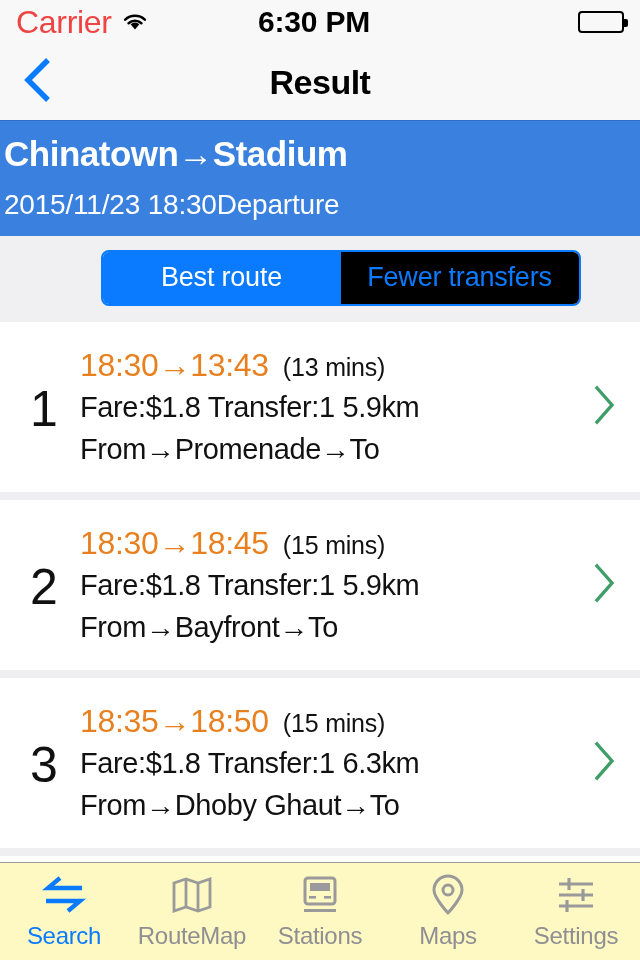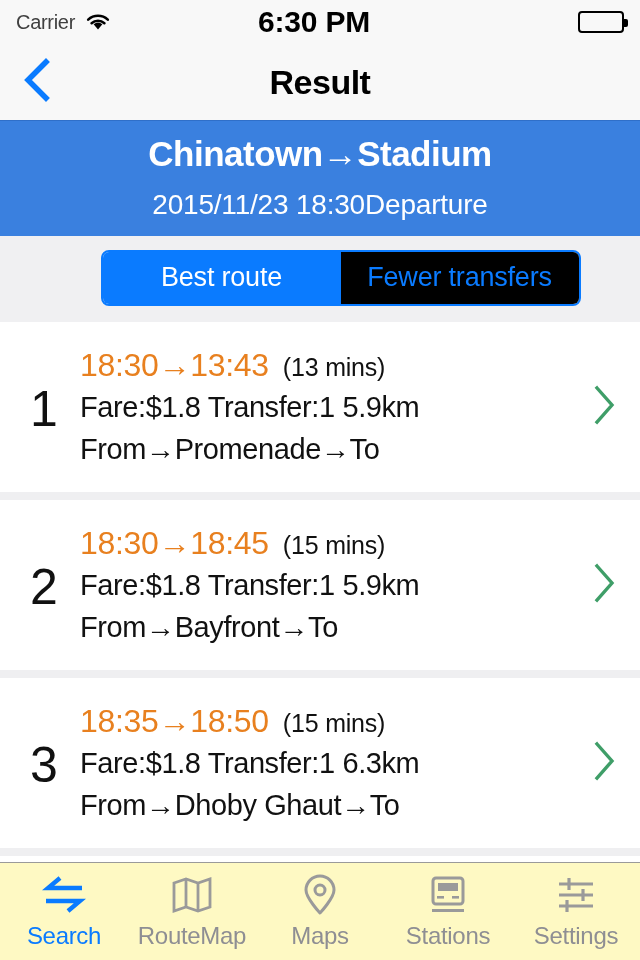--- a/index.html
+++ b/index.html
@@ -22,21 +22,21 @@
   .statusbar {
     height: 44px;
     background: #f8f8f8;
     display: flex;
     align-items: center;
     padding: 0 16px;
     position: relative;
     flex: 0 0 44px;
   }
   .sb-left { display: flex; align-items: center; gap: 10px; }
-  .sb-carrier { font-size: 20px; color: #404040; letter-spacing: -0.3px; }
+  .sb-carrier { font-size: 32px; color: #ef4444; letter-spacing: -0.3px; }
   .wifi { width: 26px; height: 20px; position: relative; display: inline-block; }
   .wifi svg { display: block; }
   .sb-time {
     position: absolute; left: 0; right: 12px; text-align: center;
     font-size: 30px; font-weight: bold; color: #000; letter-spacing: -0.2px;
     pointer-events: none;
   }
   .sb-right { margin-left: auto; display: flex; align-items: center; }
   .battery {
     width: 46px; height: 22px;
@@ -65,21 +65,21 @@
   .nav-title {
     width: 100%; text-align: center;
     font-size: 34px; font-weight: bold; color: #000;
     letter-spacing: -0.5px;
   }
 
   
   .route-header {
     background: #3a80df;
     padding: 12px 4px 14px;
-    text-align: center;
+    text-align: left;
     flex: 0 0 auto;
     border-top: 1px solid #2f6fc9;
   }
   .route-title {
     color: #fff; font-size: 35px; font-weight: bold;
     letter-spacing: -0.5px; line-height: 1.18;
   }
   .route-sub {
     color: #fff; font-size: 28px; font-weight: normal;
     letter-spacing: -0.2px; line-height: 1.2; margin-top: 14px;
@@ -286,39 +286,39 @@
           <path d="M3 8 L15 4 L27 8 L39 4 L39 32 L27 36 L15 32 L3 36 Z" stroke="#9a9a9a" stroke-width="2.8" fill="none" stroke-linejoin="miter"></path>
           <path d="M15 4 L15 32" stroke="#9a9a9a" stroke-width="2.8" fill="none"></path>
           <path d="M27 8 L27 36" stroke="#9a9a9a" stroke-width="2.8" fill="none"></path>
         </svg>
       </div>
       <div class="tab-label">RouteMap</div>
     </div>
 
     <div class="tab">
       <div class="tab-icon">
-        <svg width="38" height="42" viewBox="0 0 38 42">
-          <path d="M19 39 C19 39 33 24 33 16 A14 14 0 0 0 5 16 C5 24 19 39 19 39 Z" stroke="#9a9a9a" stroke-width="3" fill="none" stroke-linejoin="round"></path>
-          <circle cx="19" cy="16" r="5" stroke="#9a9a9a" stroke-width="3" fill="none"></circle>
-        </svg>
-      </div>
-      <div class="tab-label">Maps</div>
-    </div>
-
-    <div class="tab">
-      <div class="tab-icon">
         <svg width="42" height="40" viewBox="0 0 42 40">
           <rect x="6" y="3" width="30" height="26" rx="3" ry="3" stroke="#9a9a9a" stroke-width="3" fill="none"></rect>
           <rect x="11" y="8" width="20" height="8" fill="#9a9a9a"></rect>
           <rect x="10" y="21" width="7" height="2.6" fill="#9a9a9a"></rect>
           <rect x="25" y="21" width="7" height="2.6" fill="#9a9a9a"></rect>
           <rect x="5" y="34" width="32" height="3" fill="#9a9a9a"></rect>
         </svg>
       </div>
       <div class="tab-label">Stations</div>
+    </div>
+
+    <div class="tab">
+      <div class="tab-icon">
+        <svg width="38" height="42" viewBox="0 0 38 42">
+          <path d="M19 39 C19 39 33 24 33 16 A14 14 0 0 0 5 16 C5 24 19 39 19 39 Z" stroke="#9a9a9a" stroke-width="3" fill="none" stroke-linejoin="round"></path>
+          <circle cx="19" cy="16" r="5" stroke="#9a9a9a" stroke-width="3" fill="none"></circle>
+        </svg>
+      </div>
+      <div class="tab-label">Maps</div>
     </div>
 
     <div class="tab">
       <div class="tab-icon">
         <svg width="42" height="40" viewBox="0 0 42 40">
           <line x1="4" y1="9" x2="38" y2="9" stroke="#9a9a9a" stroke-width="3.2"></line>
           <line x1="4" y1="20" x2="38" y2="20" stroke="#9a9a9a" stroke-width="3.2"></line>
           <line x1="4" y1="31" x2="38" y2="31" stroke="#9a9a9a" stroke-width="3.2"></line>
           <line x1="14" y1="3" x2="14" y2="15" stroke="#9a9a9a" stroke-width="3.2"></line>
           <line x1="28" y1="14" x2="28" y2="26" stroke="#9a9a9a" stroke-width="3.2"></line>

